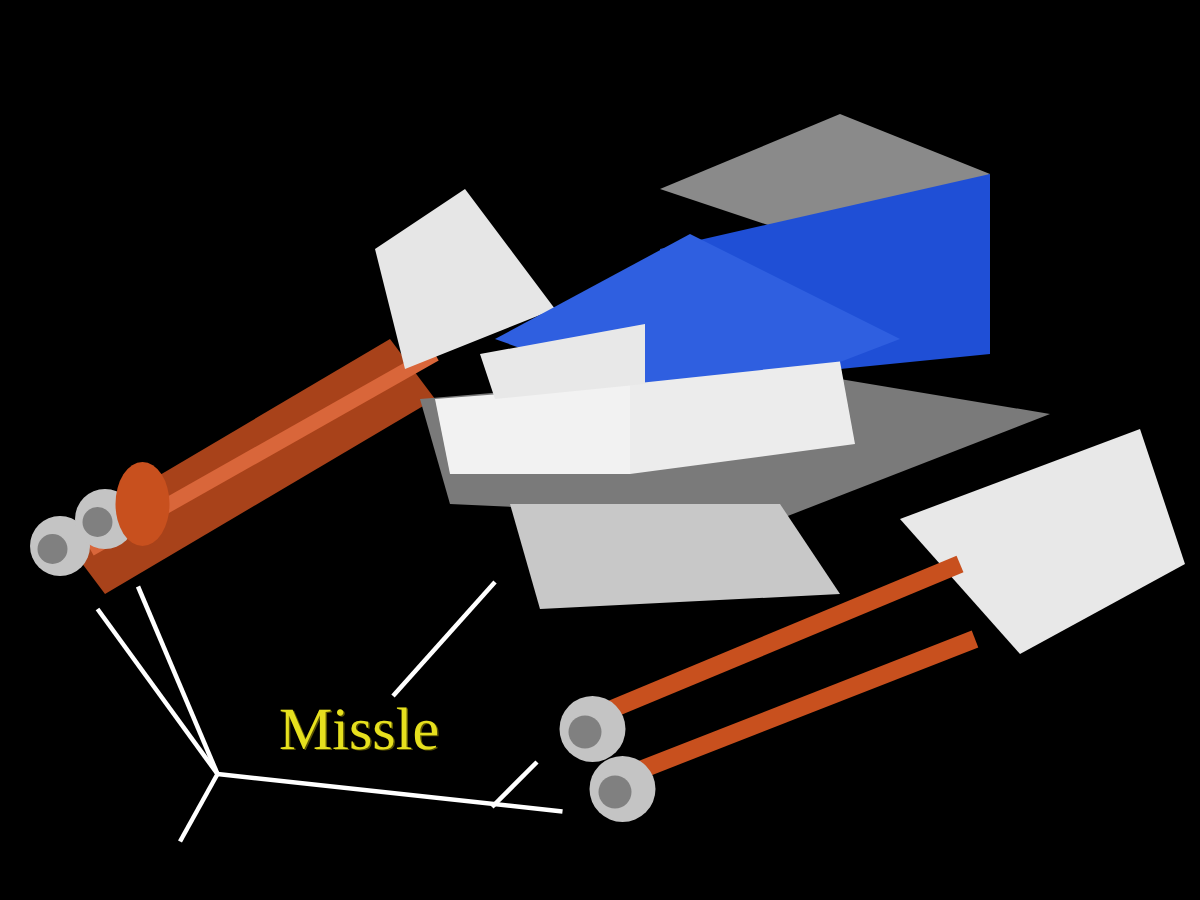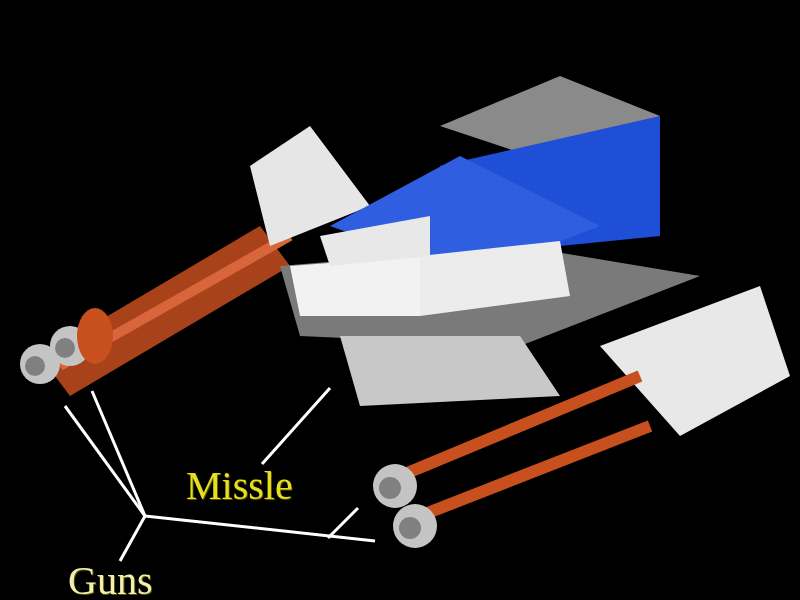--- a/index.html
+++ b/index.html
@@ -51,14 +51,13 @@
     <g stroke="#ffffff" stroke-width="3" fill="none">
       <line x1="330" y1="372" x2="262" y2="448"></line>
       <line x1="65" y1="390" x2="145" y2="500"></line>
       <line x1="92" y1="375" x2="145" y2="500"></line>
       <line x1="145" y1="500" x2="375" y2="525"></line>
       <line x1="145" y1="500" x2="120" y2="545"></line>
       <line x1="358" y1="492" x2="328" y2="522"></line>
     </g>
   </svg>
   <div class="label" id="missle">Missle</div>
-  <div class="label" id="guns">Guns</div>
 </div>
 
 </body></html>

